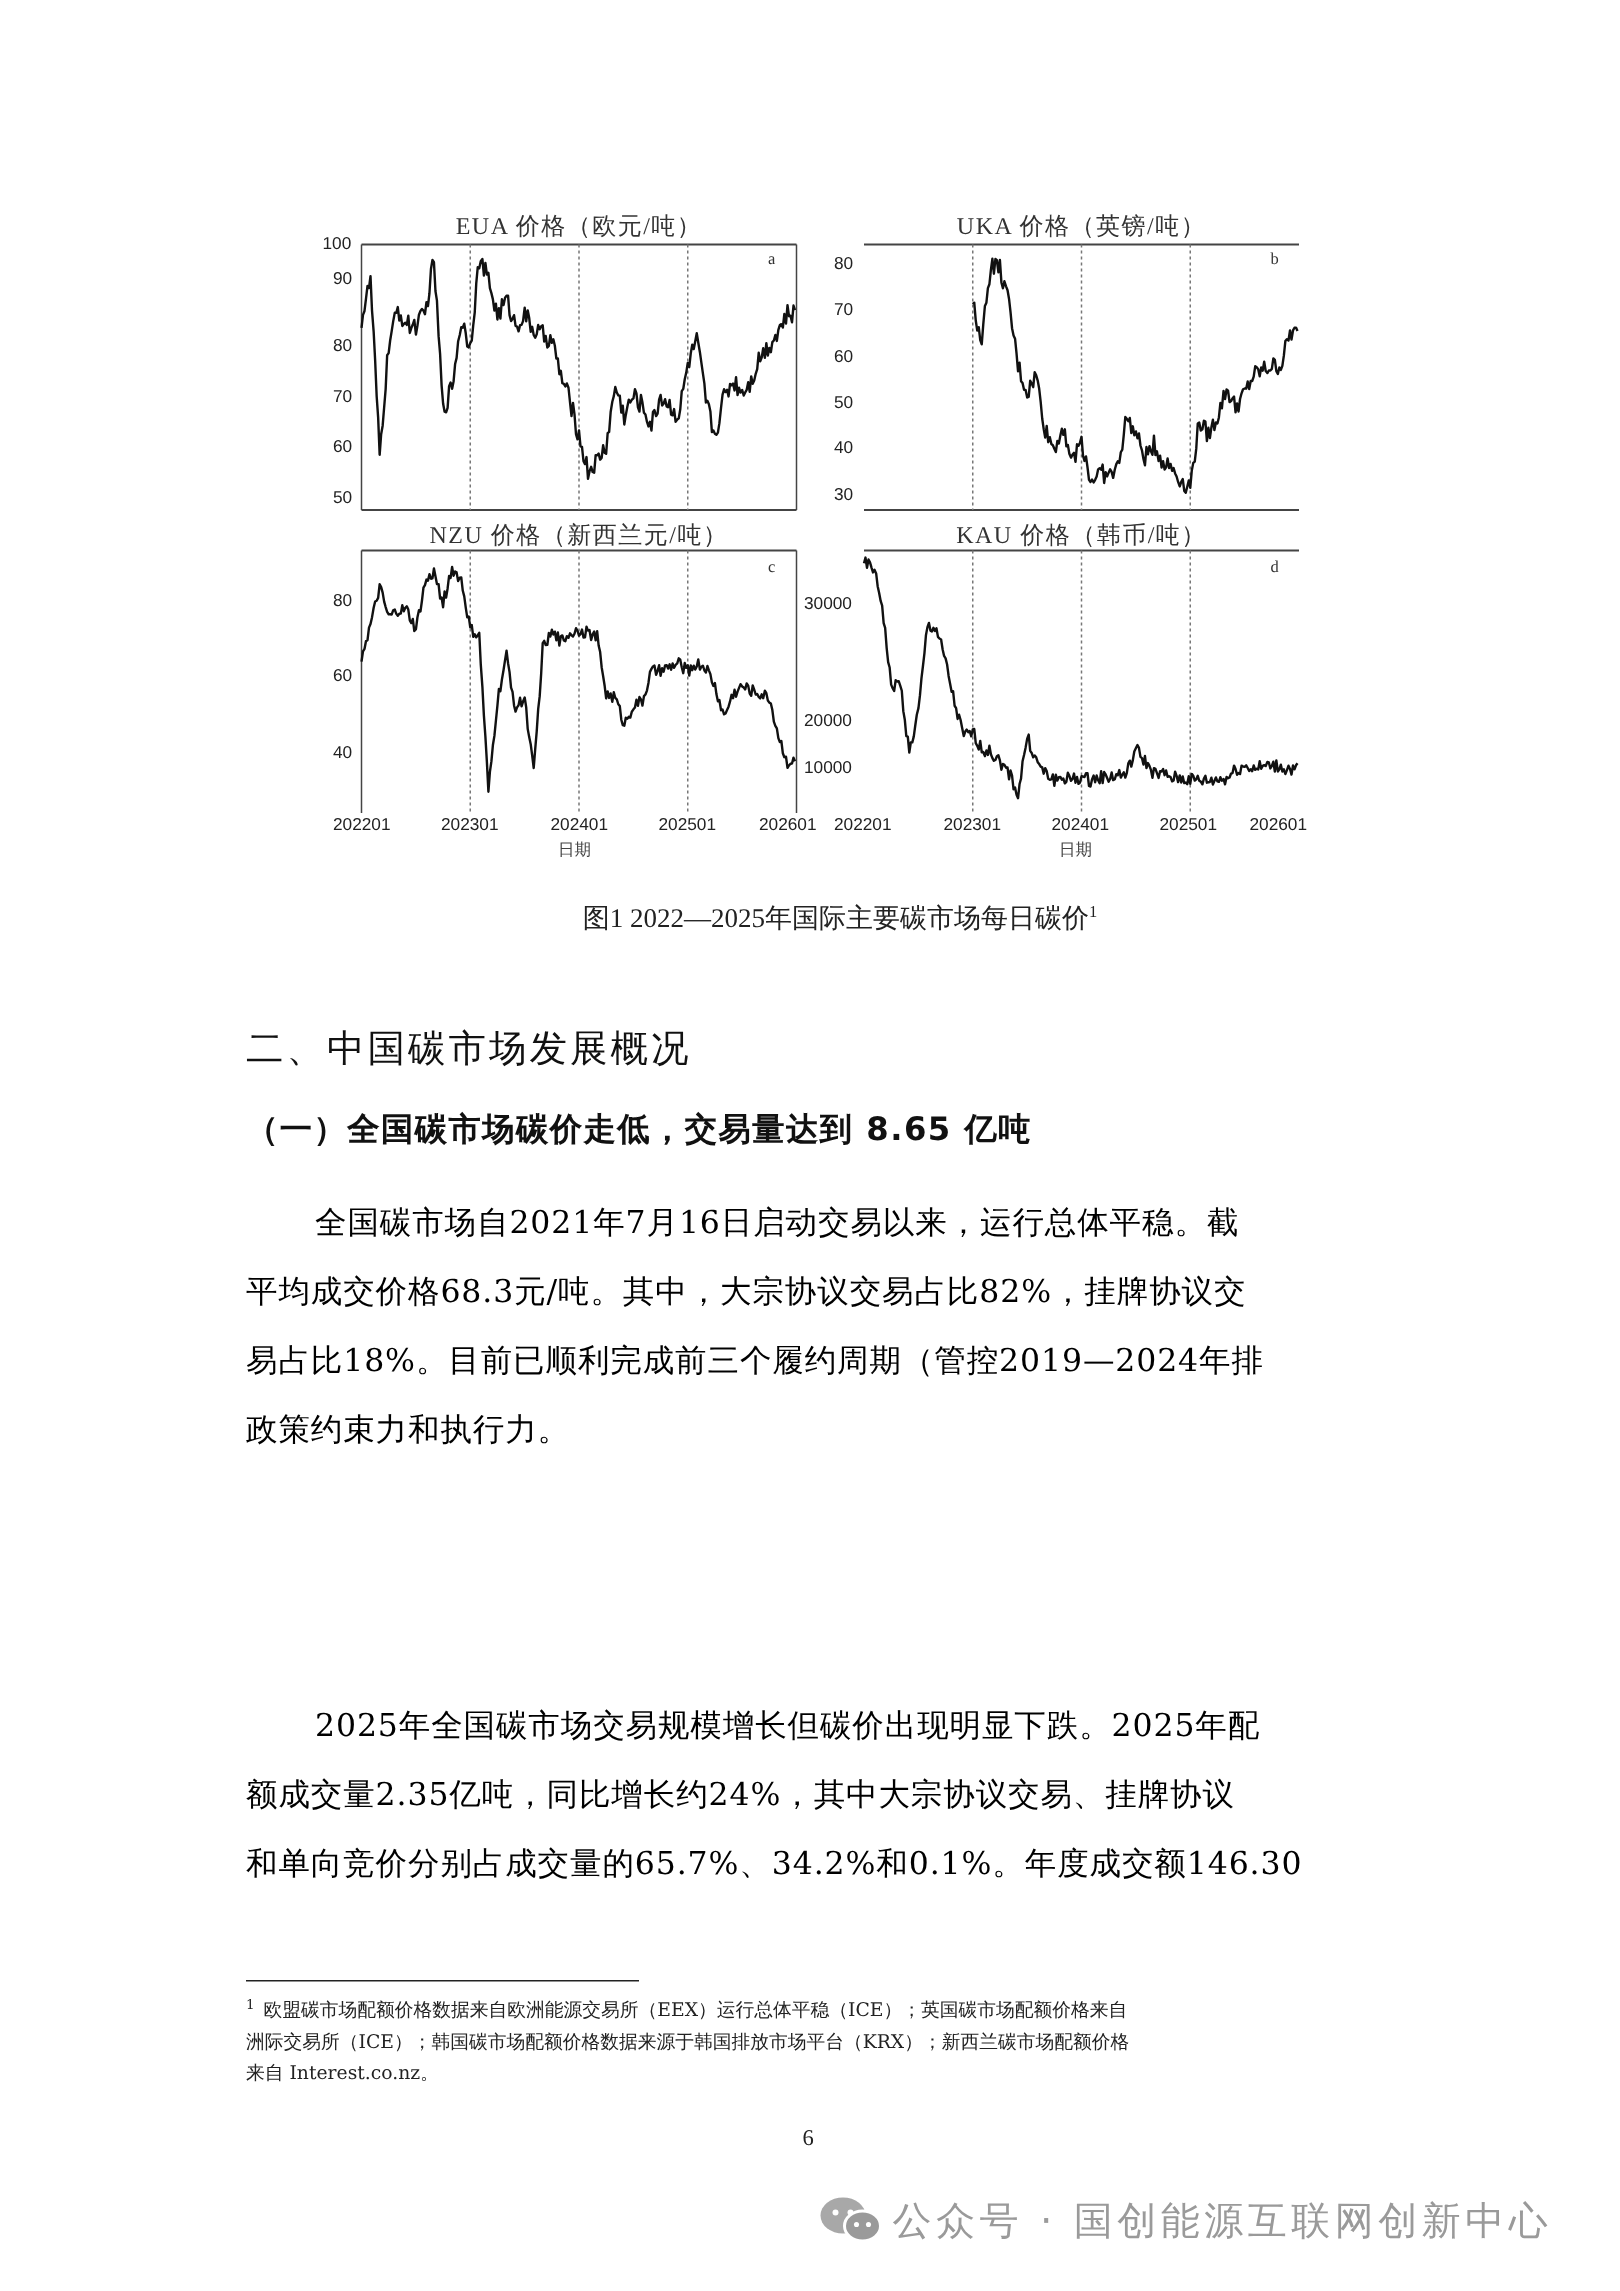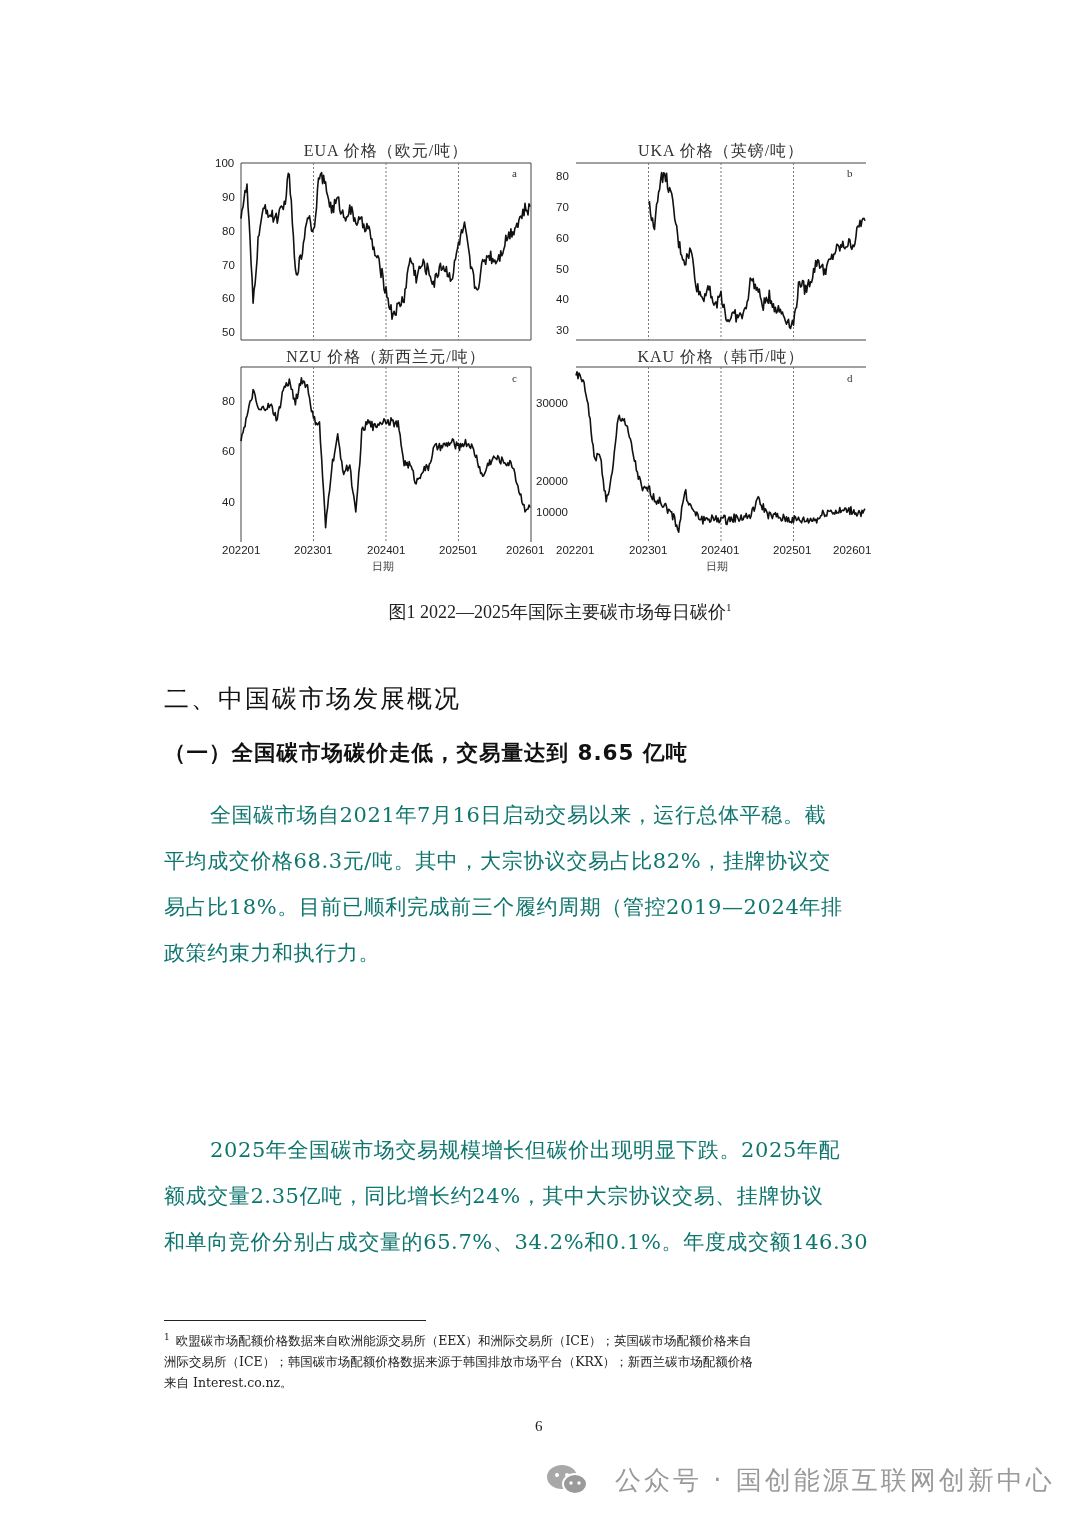--- a/index.html
+++ b/index.html
@@ -6,21 +6,21 @@
   body { width:1080px; height:1527px; position:relative; overflow:hidden; font-family:"DejaVu Serif","Liberation Serif",serif; color:#1a1a1a; }
   .abs { position:absolute; }
   .chart-title { font-family:"Liberation Serif","DejaVu Serif",serif; font-size:16px; color:#333; text-align:center; letter-spacing:1px; }
   .tick { font-family:"Liberation Sans","DejaVu Sans",sans-serif; font-size:11.5px; color:#222; }
   .xlabel { font-family:"DejaVu Sans",sans-serif; font-size:11px; color:#444; }
   .panel-letter { font-family:"Liberation Serif",serif; font-size:11px; color:#333; }
   .caption { font-family:"Liberation Serif","DejaVu Serif",serif; font-size:18px; color:#222;padding-left:20px; }
   .caption sup { font-size:11px; }
   .h1 { font-family:"DejaVu Sans",sans-serif; font-size:25px; color:#111; letter-spacing:2px; }
   .h2 { font-family:"DejaVu Sans",sans-serif; font-size:21.5px; font-weight:bold; color:#111; letter-spacing:1px; }
-  .para { font-family:"DejaVu Serif","Liberation Serif",serif; font-size:21px; line-height:46px; color:#0f766e; width:752px; text-align:justify; text-align-last:left; letter-spacing:0.6px; }
+  .para { font-family:"DejaVu Serif","Liberation Serif",serif; font-size:21px; line-height:46px; color:#000000; width:752px; text-align:justify; text-align-last:left; letter-spacing:0.6px; }
   .footnote { font-family:"DejaVu Serif","Liberation Serif",serif; font-size:12.5px; line-height:21px; color:#222; width:760px; }
   .pageno { font-family:"Liberation Serif",serif; font-size:15px; color:#222; }
   .watermark { font-family:"DejaVu Sans",sans-serif; font-size:26px; color:#9a9a9a; letter-spacing:3px; }
   svg { position:absolute; overflow:visible; }
 </style>
 </head>
 <body>
 
 <div class="abs" style="left:0;top:0;width:1080px;height:600px;">
 
@@ -29,21 +29,21 @@
       <line x1="0" y1="0" x2="290" y2="0" stroke="#444" stroke-width="1.2"></line>
       <line x1="0" y1="177" x2="290" y2="177" stroke="#444" stroke-width="1.2"></line>
       <line x1="0" y1="0" x2="0" y2="177" stroke="#444" stroke-width="1"></line>
       <line x1="290" y1="0" x2="290" y2="177" stroke="#444" stroke-width="1"></line>
       <line x1="72.5" y1="0" x2="72.5" y2="177" stroke="#777" stroke-width="1" stroke-dasharray="2,2"></line>
       <line x1="145" y1="0" x2="145" y2="177" stroke="#777" stroke-width="1" stroke-dasharray="2,2"></line>
       <line x1="217.5" y1="0" x2="217.5" y2="177" stroke="#777" stroke-width="1" stroke-dasharray="2,2"></line>
       <path d="M0.0,55.6 L1.0,46.9 L2.0,44.3 L3.0,36.1 L4.0,27.6 L5.0,29.0 L6.0,21.1 L7.0,43.9 L8.1,58.1 L9.1,77.3 L10.1,101.0 L11.1,115.4 L12.1,140.2 L13.1,126.5 L14.1,120.8 L15.1,108.5 L16.1,96.4 L17.1,73.8 L18.1,72.4 L19.1,64.0 L20.1,57.9 L21.1,51.4 L22.2,45.4 L23.2,45.5 L24.2,41.7 L25.2,50.7 L26.2,47.3 L27.2,54.3 L28.2,53.0 L29.2,52.2 L30.2,53.6 L31.2,47.4 L32.2,59.0 L33.2,55.7 L34.2,53.4 L35.2,50.3 L36.3,60.1 L37.3,54.1 L38.3,46.8 L39.3,44.3 L40.3,43.0 L41.3,44.1 L42.3,46.5 L43.3,38.4 L44.3,41.1 L45.3,32.5 L46.3,16.3 L47.3,10.3 L48.3,11.8 L49.3,31.0 L50.3,37.4 L51.4,61.1 L52.4,73.0 L53.4,93.9 L54.4,106.0 L55.4,111.5 L56.4,111.9 L57.4,108.9 L58.4,94.4 L59.4,92.0 L60.4,96.2 L61.4,91.1 L62.4,79.7 L63.4,75.6 L64.4,64.7 L65.5,60.3 L66.5,55.1 L67.5,55.5 L68.5,52.8 L69.5,59.2 L70.5,68.0 L71.5,68.6 L72.5,65.7 L73.5,64.1 L74.5,53.8 L75.5,45.2 L76.5,25.9 L77.5,15.1 L78.5,15.9 L79.5,11.1 L80.6,9.6 L81.6,20.7 L82.6,12.3 L83.6,20.1 L84.6,18.9 L85.6,29.1 L86.6,32.4 L87.6,36.6 L88.6,44.0 L89.6,39.4 L90.6,50.0 L91.6,42.5 L92.6,49.4 L93.6,36.5 L94.7,40.4 L95.7,35.5 L96.7,34.2 L97.7,34.1 L98.7,47.1 L99.7,51.0 L100.7,49.5 L101.7,47.1 L102.7,54.3 L103.7,54.7 L104.7,57.9 L105.7,53.8 L106.7,53.6 L107.7,51.1 L108.8,42.1 L109.8,51.2 L110.8,43.9 L111.8,49.0 L112.8,58.2 L113.8,54.9 L114.8,60.3 L115.8,62.2 L116.8,59.9 L117.8,53.7 L118.8,56.5 L119.8,54.5 L120.8,53.9 L121.8,64.7 L122.8,61.0 L123.9,68.7 L124.9,67.6 L125.9,60.5 L126.9,65.6 L127.9,63.2 L128.9,67.5 L129.9,76.0 L130.9,75.9 L131.9,86.5 L132.9,84.2 L133.9,92.5 L134.9,92.9 L135.9,94.6 L136.9,92.6 L138.0,95.5 L139.0,105.1 L140.0,114.4 L141.0,105.6 L142.0,113.3 L143.0,126.5 L144.0,129.9 L145.0,123.9 L146.0,134.6 L147.0,134.9 L148.0,144.5 L149.0,146.4 L150.0,141.7 L151.0,156.2 L152.0,151.3 L153.1,148.2 L154.1,151.7 L155.1,152.2 L156.1,140.4 L157.1,140.5 L158.1,139.4 L159.1,143.4 L160.1,142.3 L161.1,133.8 L162.1,138.8 L163.1,139.5 L164.1,125.8 L165.1,124.9 L166.1,111.7 L167.2,104.8 L168.2,101.1 L169.2,95.0 L170.2,98.7 L171.2,100.6 L172.2,100.8 L173.2,112.1 L174.2,107.5 L175.2,120.0 L176.2,113.6 L177.2,108.4 L178.2,103.4 L179.2,105.3 L180.2,103.5 L181.3,102.6 L182.3,96.4 L183.3,99.3 L184.3,108.5 L185.3,111.4 L186.3,100.3 L187.3,105.4 L188.3,112.2 L189.3,113.4 L190.3,118.1 L191.3,121.3 L192.3,118.2 L193.3,124.1 L194.3,111.7 L195.3,110.4 L196.4,114.4 L197.4,112.7 L198.4,103.4 L199.4,100.3 L200.4,107.3 L201.4,106.1 L202.4,103.1 L203.4,107.9 L204.4,108.5 L205.4,103.6 L206.4,113.4 L207.4,113.9 L208.4,109.7 L209.4,118.2 L210.5,116.7 L211.5,115.9 L212.5,109.9 L213.5,97.8 L214.5,96.3 L215.5,89.8 L216.5,85.4 L217.5,79.0 L218.5,81.8 L219.5,72.6 L220.5,66.8 L221.5,69.7 L222.5,64.5 L223.5,59.1 L224.5,65.3 L225.6,71.8 L226.6,78.9 L227.6,85.9 L228.6,92.7 L229.6,105.4 L230.6,104.2 L231.6,106.5 L232.6,111.3 L233.6,125.1 L234.6,124.0 L235.6,126.1 L236.6,126.8 L237.6,125.4 L238.6,119.1 L239.7,108.8 L240.7,100.1 L241.7,96.5 L242.7,98.4 L243.7,96.9 L244.7,101.3 L245.7,92.9 L246.7,93.9 L247.7,92.7 L248.7,97.3 L249.7,88.4 L250.7,100.4 L251.7,95.5 L252.7,98.7 L253.8,97.0 L254.8,100.7 L255.8,98.6 L256.8,96.9 L257.8,91.8 L258.8,98.2 L259.8,87.9 L260.8,92.8 L261.8,90.7 L262.8,86.2 L263.8,83.1 L264.8,72.2 L265.8,77.8 L266.8,75.4 L267.8,69.1 L268.9,75.6 L269.9,65.8 L270.9,74.0 L271.9,68.9 L272.9,71.8 L273.9,65.1 L274.9,64.0 L275.9,60.3 L276.9,64.3 L277.9,56.9 L278.9,53.7 L279.9,53.1 L280.9,55.4 L281.9,46.3 L283.0,52.7 L284.0,40.4 L285.0,47.8 L286.0,47.5 L287.0,51.9 L288.0,40.7 L289.0,43.7" fill="none" stroke="#111" stroke-width="1.6" stroke-linejoin="round"></path>
     </svg>
   <div class="abs tick" style="left:215px;top:157px;">100</div>
-  <div class="abs tick" style="left:222px;top:191px;">90</div>
+  <div class="abs tick" style="left:222px;top:180px;">90</div>
   <div class="abs tick" style="left:222px;top:225px;">80</div>
   <div class="abs tick" style="left:222px;top:259px;">70</div>
   <div class="abs tick" style="left:222px;top:292px;">60</div>
   <div class="abs tick" style="left:222px;top:326px;">50</div>
   <div class="abs panel-letter" style="left:512px;top:167px;">a</div>
 
   <div class="abs chart-title" style="left:576px;top:141px;width:290px;">UKA 价格（英镑/吨）</div>
   <svg id="svg-b" style="left:576px;top:163px;" width="290" height="177">
       <line x1="0" y1="0" x2="290" y2="0" stroke="#444" stroke-width="1.2"></line>
       <line x1="0" y1="177" x2="290" y2="177" stroke="#444" stroke-width="1.2"></line>
@@ -117,30 +117,30 @@
 
 <div class="abs para" style="left:164px;top:1127px;">
   <div style="padding-left:46px;">2025年全国碳市场交易规模增长但碳价出现明显下跌。2025年配</div>
   <div>额成交量2.35亿吨，同比增长约24%，其中大宗协议交易、挂牌协议</div>
   <div>和单向竞价分别占成交量的65.7%、34.2%和0.1%。年度成交额146.30</div>
 </div>
 
 <div class="abs" style="left:164px;top:1320px;width:262px;height:1px;background:#222;"></div>
 
 <div class="abs footnote" style="left:164px;top:1327px;">
-  <div><sup style="font-size:9px;margin-right:6px;">1</sup><span>欧盟碳市场配额价格数据来自欧洲能源交易所（EEX）和洲际交易所（ICE）；英国碳市场配额价格来自</span></div>
+  <div><sup style="font-size:9px;margin-right:6px;">1</sup><span>欧盟碳市场配额价格数据来自欧洲能源交易所（EEX）运行总体平稳（ICE）；英国碳市场配额价格来自</span></div>
   <div>洲际交易所（ICE）；韩国碳市场配额价格数据来源于韩国排放市场平台（KRX）；新西兰碳市场配额价格</div>
   <div>来自 Interest.co.nz。</div>
 </div>
 
 <div class="abs pageno" style="left:535px;top:1418px;">6</div>
 
 <div class="abs" style="left:545px;top:1460px;height:40px;display:flex;align-items:center;">
   <svg width="46" height="36" viewBox="0 0 46 36" style="position:relative;">
     <ellipse cx="17" cy="15" rx="15" ry="12" fill="#a8a8a8"></ellipse>
     <circle cx="12" cy="13" r="2" fill="#fff"></circle>
     <circle cx="22" cy="13" r="2" fill="#fff"></circle>
     <ellipse cx="30" cy="22" rx="12" ry="10" fill="#9a9a9a" stroke="#fff" stroke-width="2"></ellipse>
     <circle cx="26" cy="21" r="1.7" fill="#fff"></circle>
     <circle cx="34" cy="21" r="1.7" fill="#fff"></circle>
   </svg>
-  <span class="watermark" style="margin-left:24px;text-align:right;">公众号 · 国创能源互联网创新中心</span>
+  <span class="watermark" style="margin-left:4px;text-align:right;">公众号 · 国创能源互联网创新中心</span>
 </div>
 
 </body></html>

